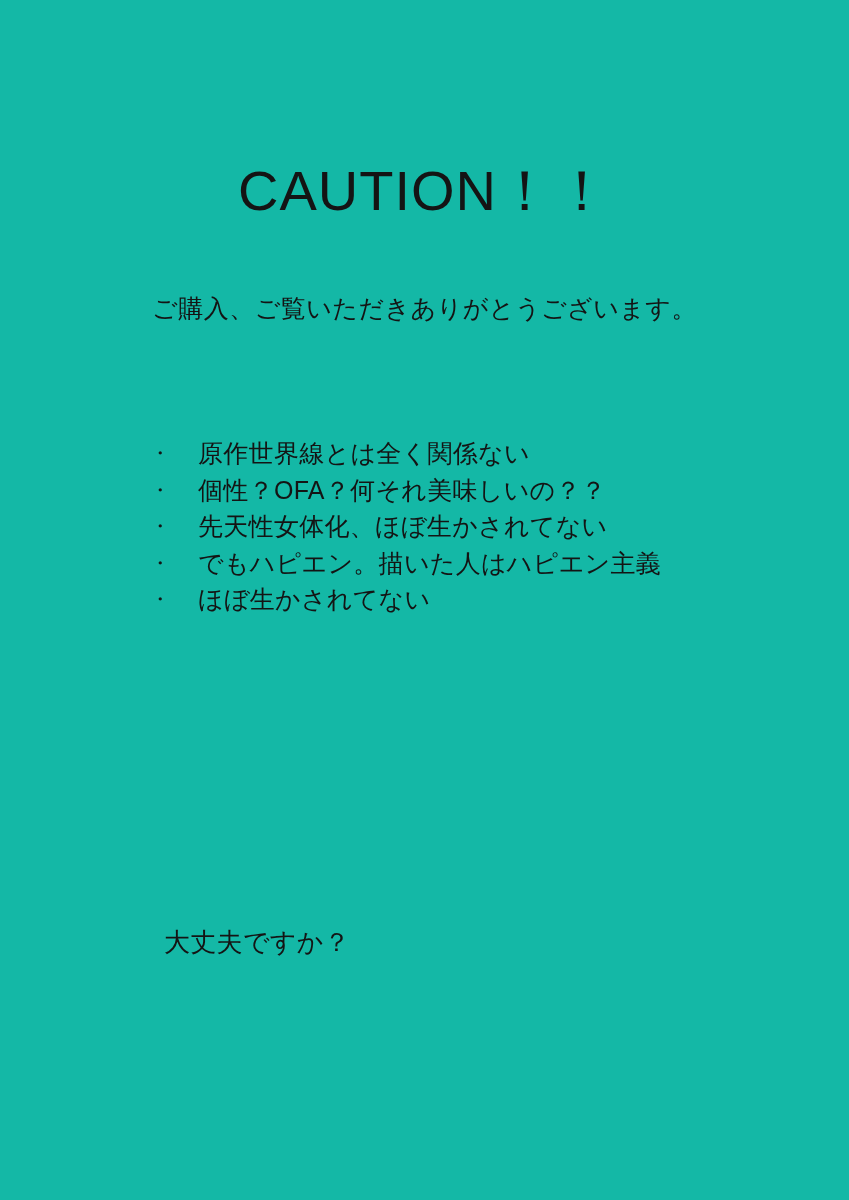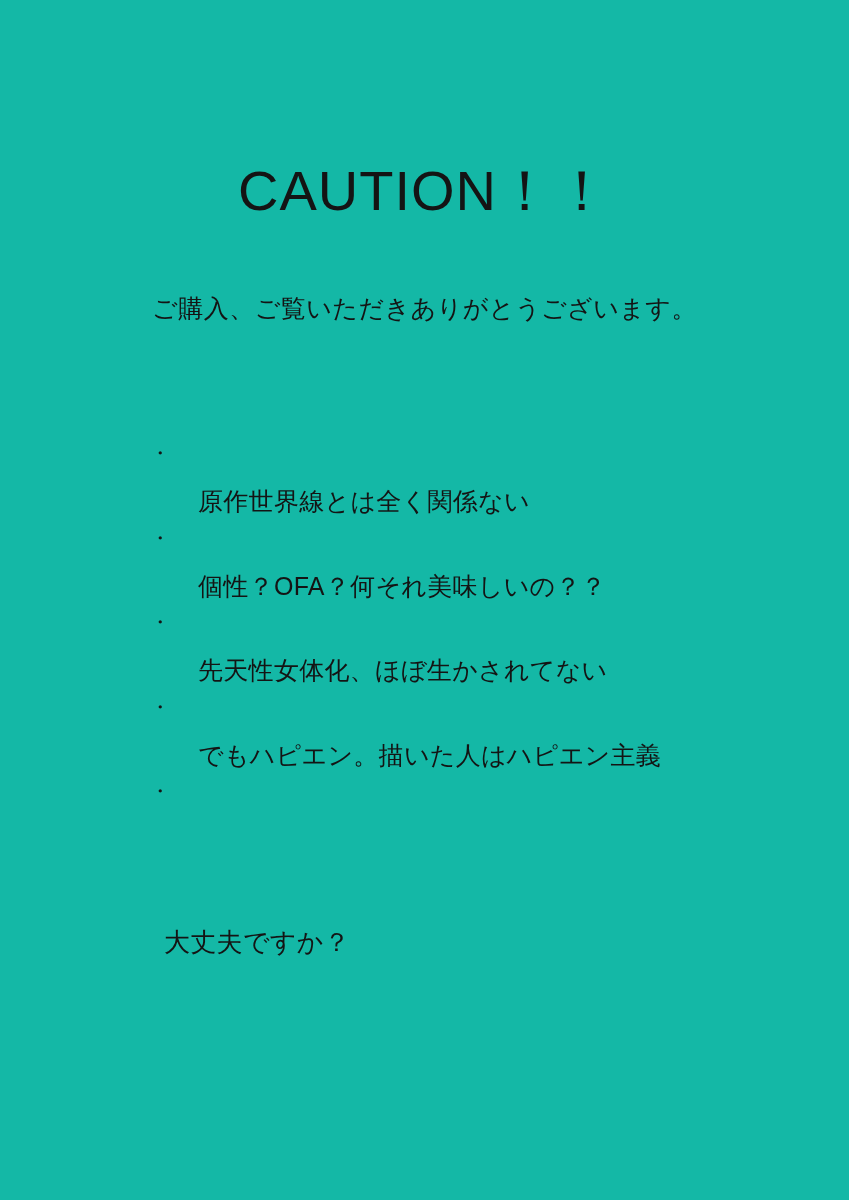--- a/index.html
+++ b/index.html
@@ -69,21 +69,20 @@
   .note-bullet {
     width: 48px;
     flex: 0 0 48px;
     text-align: left;
     font-size: 20px;
     line-height: 1.72;
     color: #141414;
   }
   .note-text {
     flex: 1 1 auto;
-    margin-top: 48px;
   }
   .note-text .cont {
     display: block;
   }
 
   
   .closing {
     position: absolute;
     left: 164px;
     top: 922px;
@@ -131,20 +130,21 @@
     <div class="note-row">
       <span class="note-bullet">・</span>
       <span class="note-text">
         <span>でもハピエン。描いた人はハピエン主義</span>
       </span>
     </div>
 
     <div class="note-row">
       <span class="note-bullet">・</span>
       <span class="note-text">
+        <span class="cont">ほぼ生かされてない</span>
       </span>
     </div>
 
   </div>
 
   <div class="closing">
     <div>大丈夫ですか？</div>
   </div>
 
 </div>

